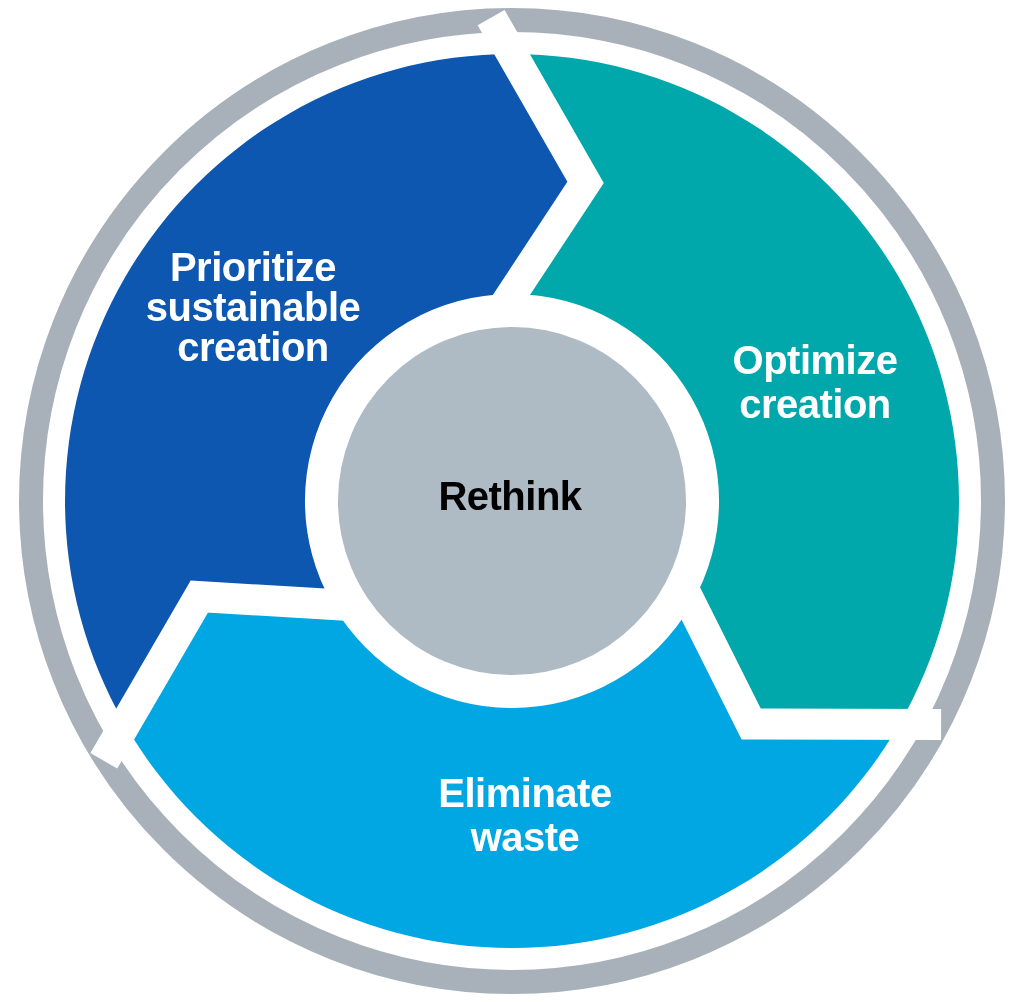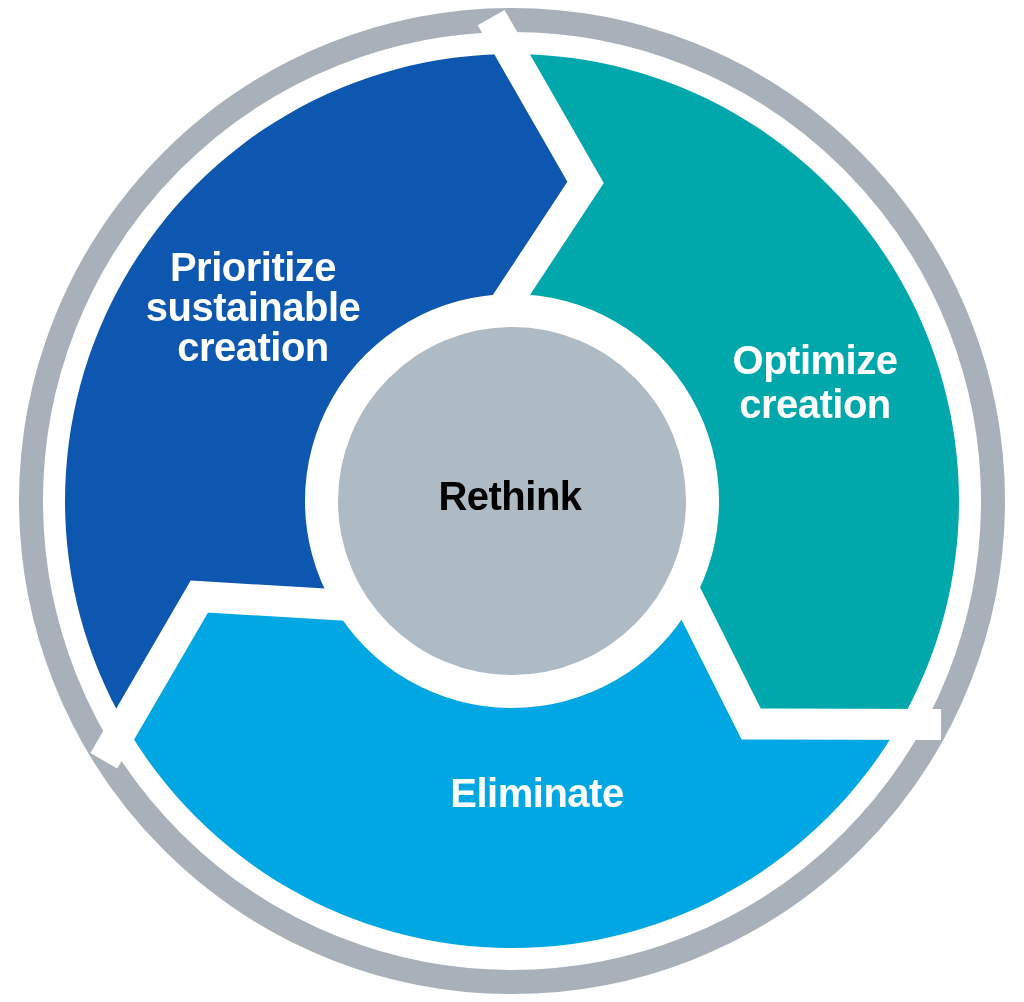--- a/index.html
+++ b/index.html
@@ -20,21 +20,21 @@
     font-weight: 700;
     font-size: 40px;
     letter-spacing: -0.5px;
     pointer-events: none;
     white-space: nowrap;
   }
   .label div { line-height: inherit; }
   .seg-label { line-height: 42px; }
   #label-blue   { left: 253px; top: 247px; line-height: 40px; }
   #label-teal   { left: 815px; top: 338px; line-height: 44px; }
-  #label-lblue  { left: 537px; top: 771px; line-height: 44px; }
+  #label-lblue  { left: 525px; top: 771px; line-height: 44px; }
   #label-center { left: 510px; top: 475px; line-height: 43px; }
 </style>
 </head>
 <body>
 
 <div class="stage">
 
   <svg id="diagram-svg" width="1024" height="1002" viewBox="0 0 1024 1002">
     <circle id="outer-ring" cx="512" cy="501" r="481" fill="none" stroke-width="24" stroke="#a8b1b9"></circle>
     <g id="segments">
@@ -56,19 +56,20 @@
     <div>creation</div>
   </div>
 
   <div class="label seg-label" id="label-teal" style="color: rgb(255, 255, 255);">
     <div>Optimize</div>
     <div>creation</div>
   </div>
 
   <div class="label seg-label" id="label-lblue" style="color: rgb(255, 255, 255);">
     <div>Eliminate</div>
+    <div>waste</div>
   </div>
 
   <div class="label" id="label-center" style="color: #000000;">
     <div>Rethink</div>
   </div>
 
 </div>
 
 </body></html>

